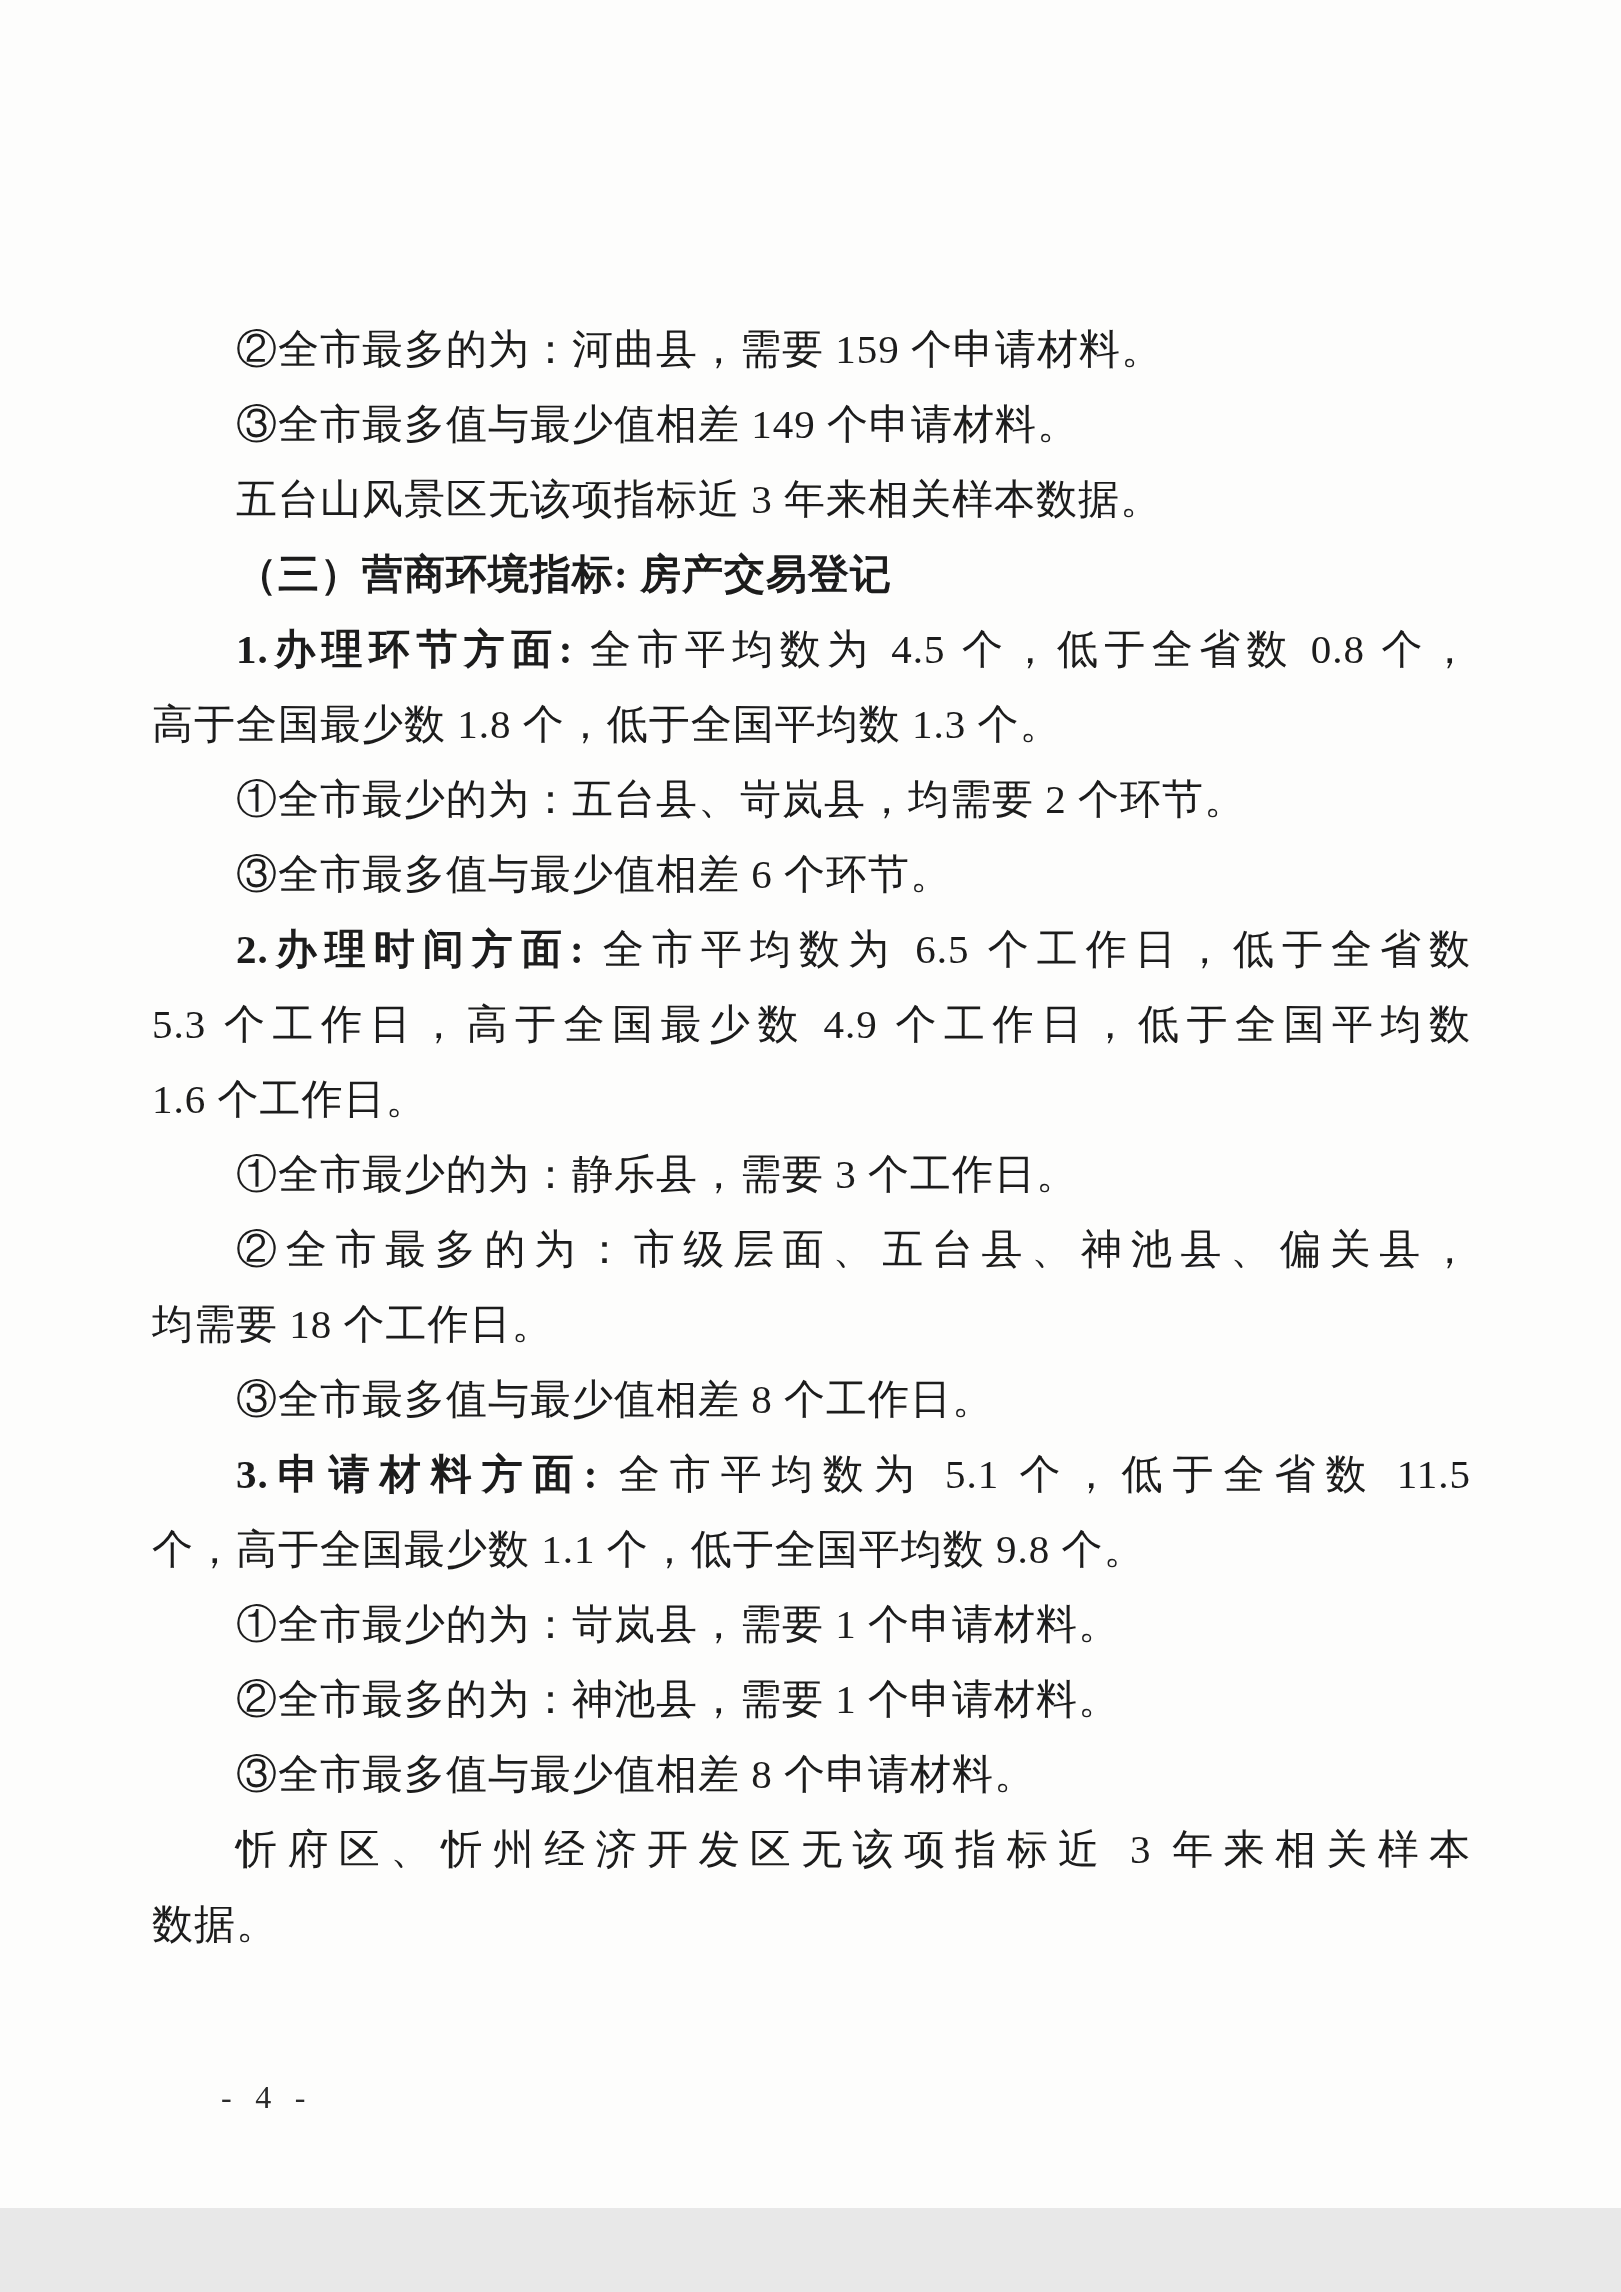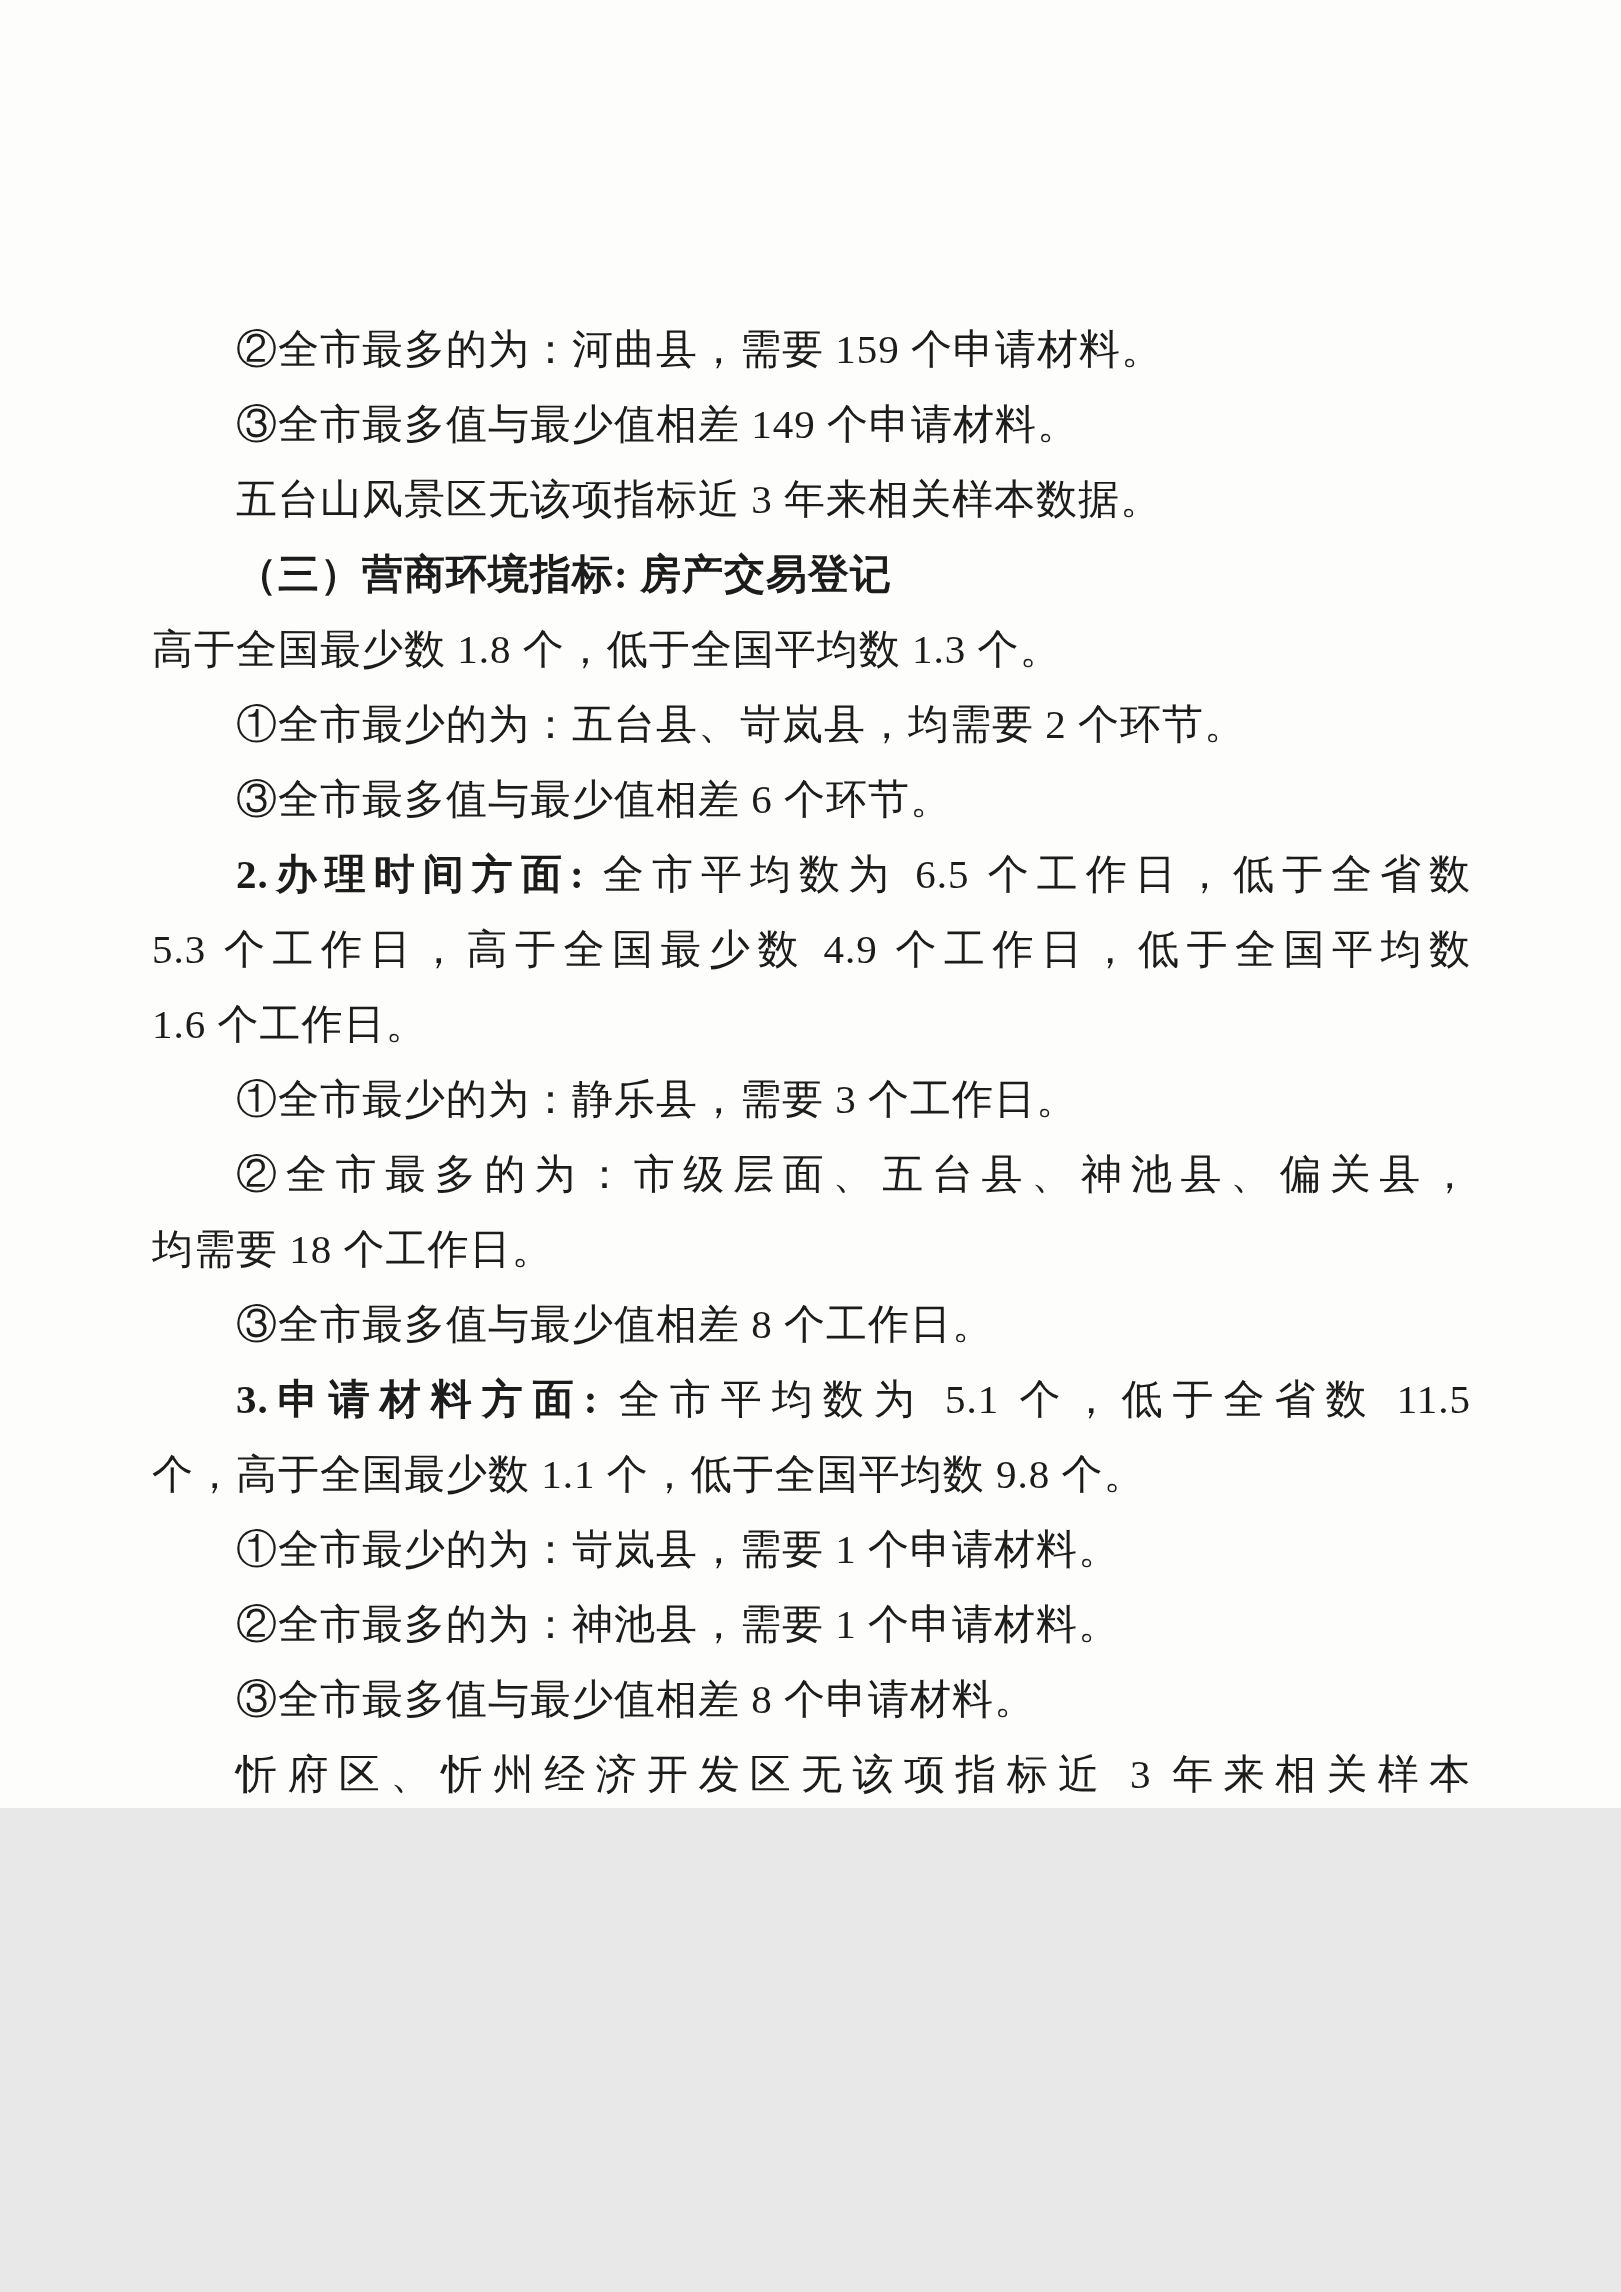--- a/index.html
+++ b/index.html
@@ -3,21 +3,21 @@
 <meta charset="utf-8">
 <style>
   html, body {
     margin: 0;
     padding: 0;
     background: #e8e8e8;
   }
   .page {
     position: relative;
     width: 1621px;
-    height: 1808px;
+    height: 2208px;
     margin: 0 auto;
     background: #fdfdfc;
     overflow: hidden;
     font-family: "Liberation Serif", "DejaVu Serif", serif;
   }
   .content {
     position: absolute;
     left: 152px;
     top: 312px;
     width: 1319px;
@@ -61,20 +61,21 @@
   <div class="content">
 
     <p class="line indent"><span class="lead"></span><span>②全市最多的为：河曲县，需要 159 个申请材料。</span></p>
 
     <p class="line indent"><span class="lead"></span><span>③全市最多值与最少值相差 149 个申请材料。</span></p>
 
     <p class="line indent"><span class="lead"></span><span>五台山风景区无该项指标近 3 年来相关样本数据。</span></p>
 
     <p class="line indent heading"><span class="lead">（三）营商环境指标: 房产交易登记</span><span></span></p>
 
+    <p class="line indent full"><span class="lead">1.办理环节方面:</span><span> 全市平均数为 4.5 个，低于全省数 0.8 个，</span></p>
 
     <p class="line"><span class="lead"></span><span>高于全国最少数 1.8 个，低于全国平均数 1.3 个。</span></p>
 
     <p class="line indent"><span class="lead"></span><span>①全市最少的为：五台县、岢岚县，均需要 2 个环节。</span></p>
 
 
     <p class="line indent"><span class="lead"></span><span>③全市最多值与最少值相差 6 个环节。</span></p>
 
     <p class="line indent full"><span class="lead">2.办理时间方面:</span><span> 全市平均数为 6.5 个工作日，低于全省数</span></p>
 

